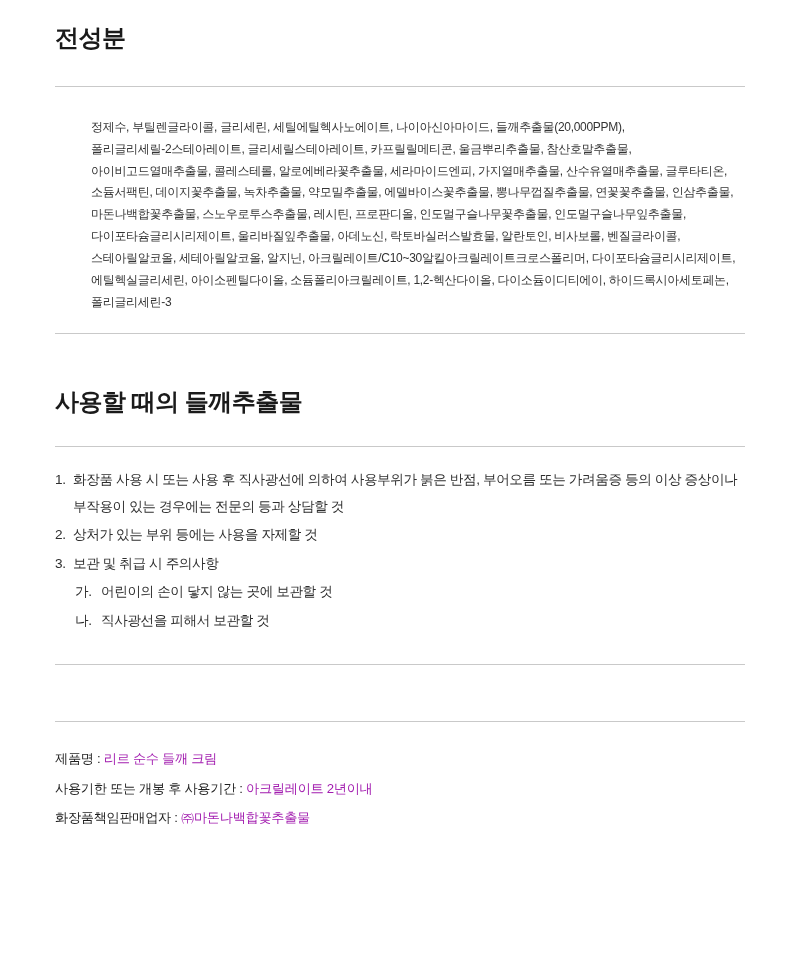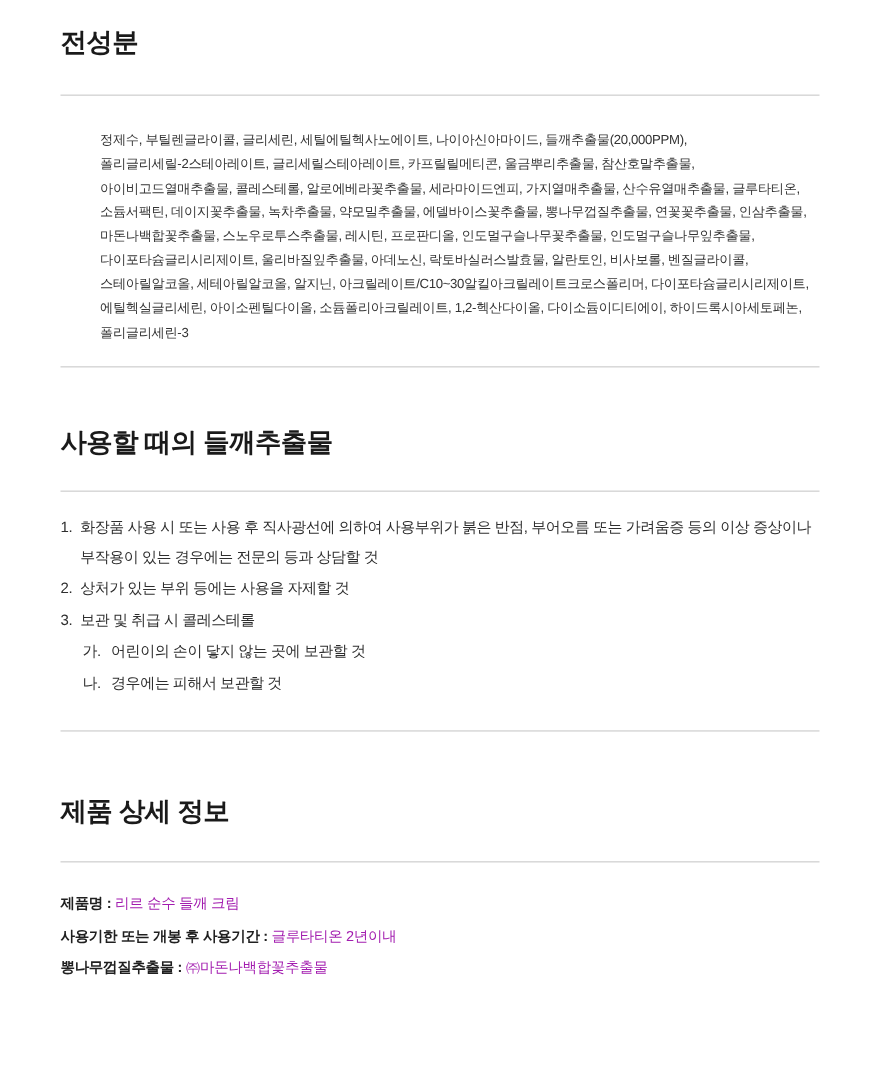--- a/index.html
+++ b/index.html
@@ -92,21 +92,21 @@
     padding: 22px 0 0 0;
     font-size: 13.2px;
     line-height: 2.2;
     color: #2b2b2b;
     letter-spacing: -0.3px;
   }
   .detail-row {
     display: block;
     word-break: keep-all;
   }
-  .detail-label { font-weight: bold; color: #1f1f1f; }
+  .detail-label { font-weight: normal; color: #1f1f1f; }
   .detail-value { font-weight: normal; color: #a21caf; }
 </style>
 </head>
 <body>
 
 <div class="page">
 
   <section class="section" id="sec-ingredients">
     <h2 class="section-title">전성분</h2>
     <hr class="rule top">
@@ -124,50 +124,49 @@
         <span class="caution-text">화장품 사용 시 또는 사용 후 직사광선에 의하여 사용부위가 붉은 반점, 부어오름 또는 가려움증 등의 이상 증상이나 부작용이 있는 경우에는 전문의 등과 상담할 것</span>
       </div>
 
       <div class="caution-item">
         <span class="caution-num">2.</span>
         <span class="caution-text">상처가 있는 부위 등에는 사용을 자제할 것</span>
       </div>
 
       <div class="caution-item">
         <span class="caution-num">3.</span>
-        <span class="caution-text">보관 및 취급 시 콜레스테롤</span>
+        <span class="caution-text">보관 및 취급 시 주의사항</span>
       </div>
 
       <div class="caution-item caution-sub">
         <span class="caution-num">가.</span>
         <span class="caution-text">어린이의 손이 닿지 않는 곳에 보관할 것</span>
       </div>
 
       <div class="caution-item caution-sub">
         <span class="caution-num">나.</span>
-        <span class="caution-text">경우에는 피해서 보관할 것</span>
+        <span class="caution-text">직사광선을 피해서 보관할 것</span>
       </div>
 
     </div>
     <hr class="rule bottom">
   </section>
 
   <section class="section" id="sec-detail">
-    <h2 class="section-title">제품 상세 정보</h2>
     <hr class="rule top">
     <div class="detail-list">
 
       <div class="detail-row">
         <span class="detail-label">제품명 : </span><span class="detail-value">리르 순수 들깨 크림</span>
       </div>
       <div class="detail-row">
-        <span class="detail-label">사용기한 또는 개봉 후 사용기간 : </span><span class="detail-value">글루타티온 2년이내</span>
+        <span class="detail-label">사용기한 또는 개봉 후 사용기간 : </span><span class="detail-value">아크릴레이트 2년이내</span>
       </div>
       <div class="detail-row">
-        <span class="detail-label">뽕나무껍질추출물 : </span><span class="detail-value">㈜마돈나백합꽃추출물</span>
+        <span class="detail-label">화장품책임판매업자 : </span><span class="detail-value">㈜마돈나백합꽃추출물</span>
       </div>
       <div class="detail-row">
         
       </div>
 
     </div>
 
   </section>
 
 </div>

